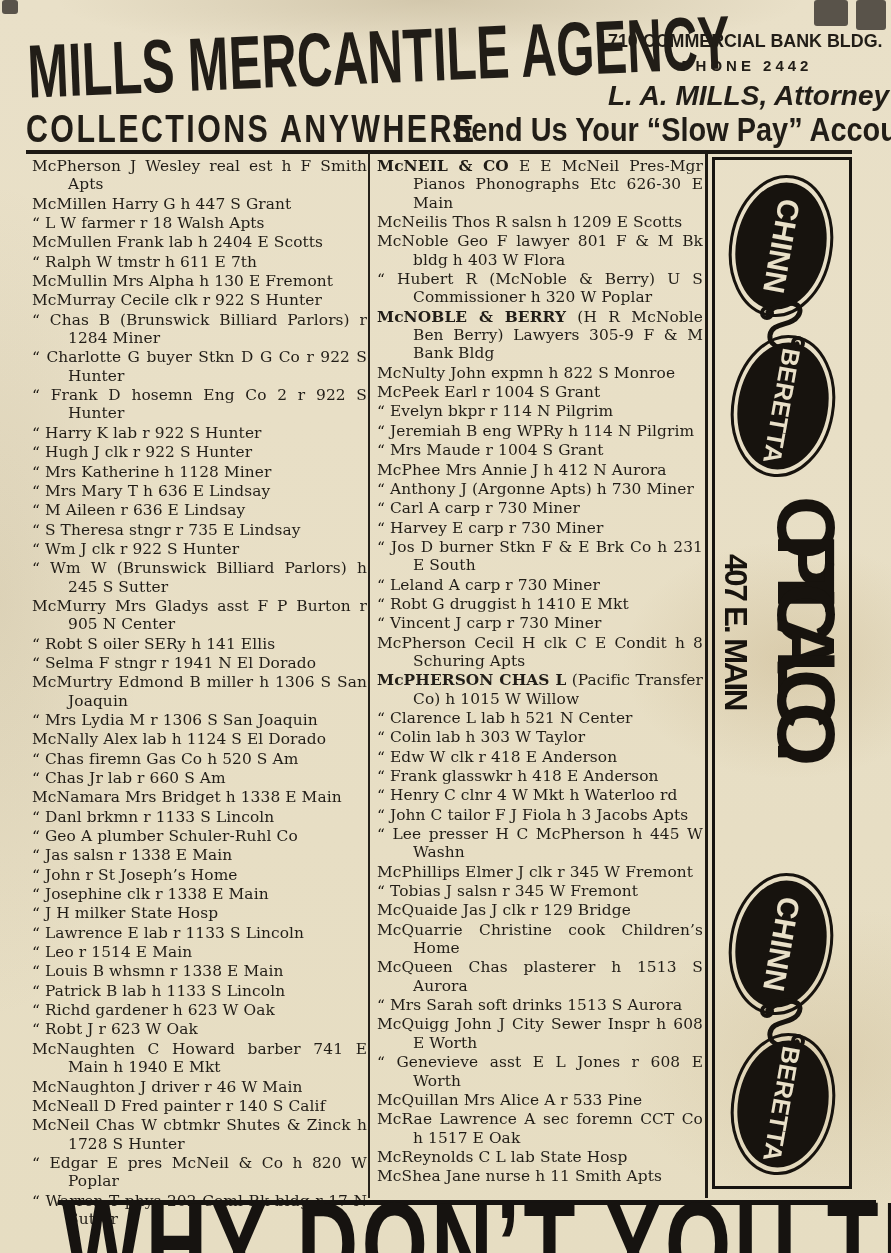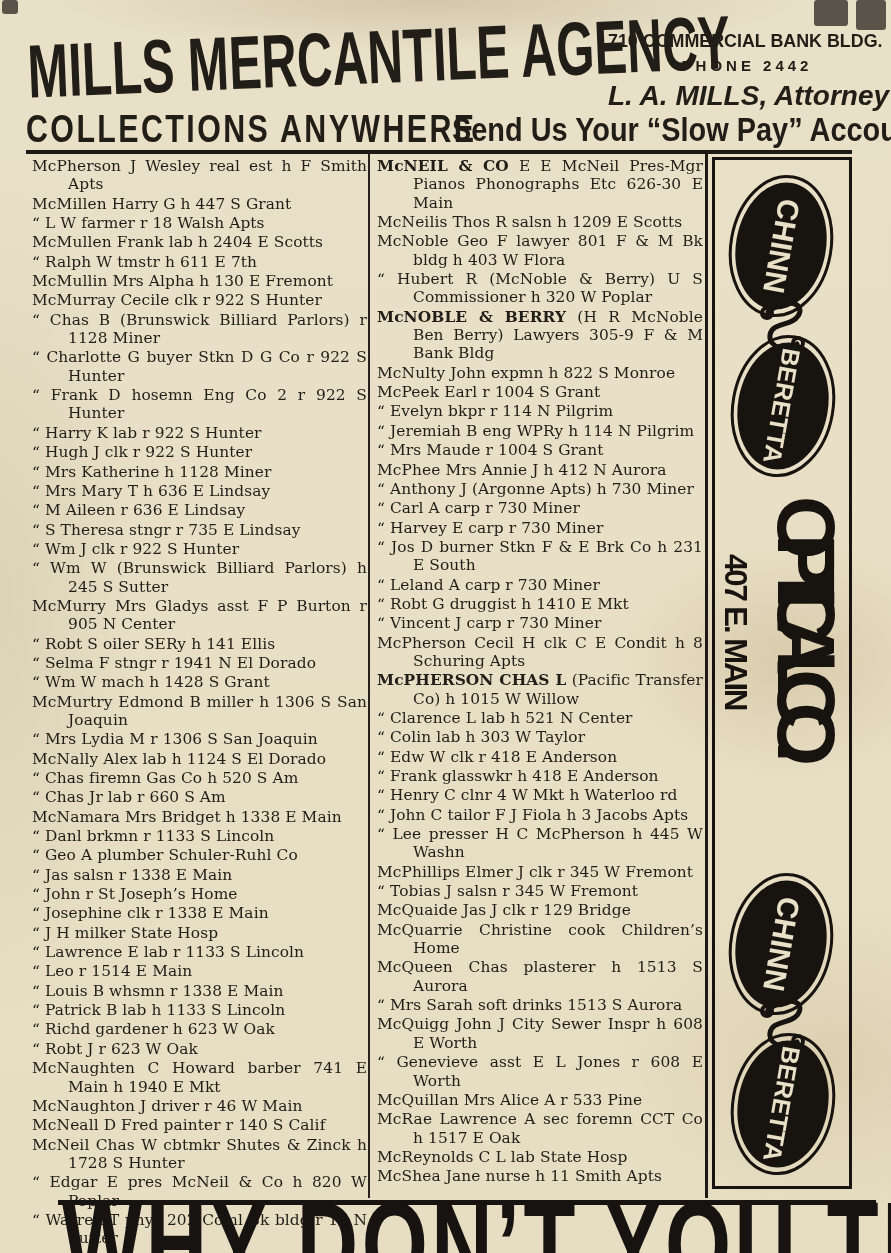--- a/index.html
+++ b/index.html
@@ -109,21 +109,21 @@
 
       <p class="entry"><span class="eb"></span><span>McMullen Frank lab h 2404 E Scotts</span></p>
 
       <p class="entry"><span class="eb"></span><span>“ Ralph W tmstr h 611 E 7th</span></p>
 
       <p class="entry"><span class="eb"></span><span>McMullin Mrs Alpha h 130 E Fremont</span></p>
 
       <p class="entry"><span class="eb"></span><span>McMurray Cecile clk r 922 S Hunter</span></p>
 
 
-      <p class="entry"><span class="eb"></span><span>“ Chas B (Brunswick Billiard Parlors) r 1128 Miner</span></p>
+      <p class="entry"><span class="eb"></span><span>“ Chas B (Brunswick Billiard Parlors) r 1284 Miner</span></p>
 
       <p class="entry"><span class="eb"></span><span>“ Charlotte G buyer Stkn D G Co r 922 S Hunter</span></p>
 
       <p class="entry"><span class="eb"></span><span>“ Frank D hosemn Eng Co 2 r 922 S Hunter</span></p>
 
       <p class="entry"><span class="eb"></span><span>“ Harry K lab r 922 S Hunter</span></p>
 
       <p class="entry"><span class="eb"></span><span>“ Hugh J clk r 922 S Hunter</span></p>
 
       <p class="entry"><span class="eb"></span><span>“ Mrs Katherine h 1128 Miner</span></p>
@@ -137,21 +137,20 @@
       <p class="entry"><span class="eb"></span><span>“ Wm J clk r 922 S Hunter</span></p>
 
       <p class="entry"><span class="eb"></span><span>“ Wm W (Brunswick Billiard Parlors) h 245 S Sutter</span></p>
 
       <p class="entry"><span class="eb"></span><span>McMurry Mrs Gladys asst F P Burton r 905 N Center</span></p>
 
       <p class="entry"><span class="eb"></span><span>“ Robt S oiler SERy h 141 Ellis</span></p>
 
       <p class="entry"><span class="eb"></span><span>“ Selma F stngr r 1941 N El Dorado</span></p>
 
-      <p class="entry"><span class="eb"></span><span>“ Wm W mach h 1428 S Grant</span></p>
 
       <p class="entry"><span class="eb"></span><span>McMurtry Edmond B miller h 1306 S San Joaquin</span></p>
 
       <p class="entry"><span class="eb"></span><span>“ Mrs Lydia M r 1306 S San Joaquin</span></p>
 
       <p class="entry"><span class="eb"></span><span>McNally Alex lab h 1124 S El Dorado</span></p>
 
       <p class="entry"><span class="eb"></span><span>“ Chas firemn Gas Co h 520 S Am</span></p>
 
       <p class="entry"><span class="eb"></span><span>“ Chas Jr lab r 660 S Am</span></p>

